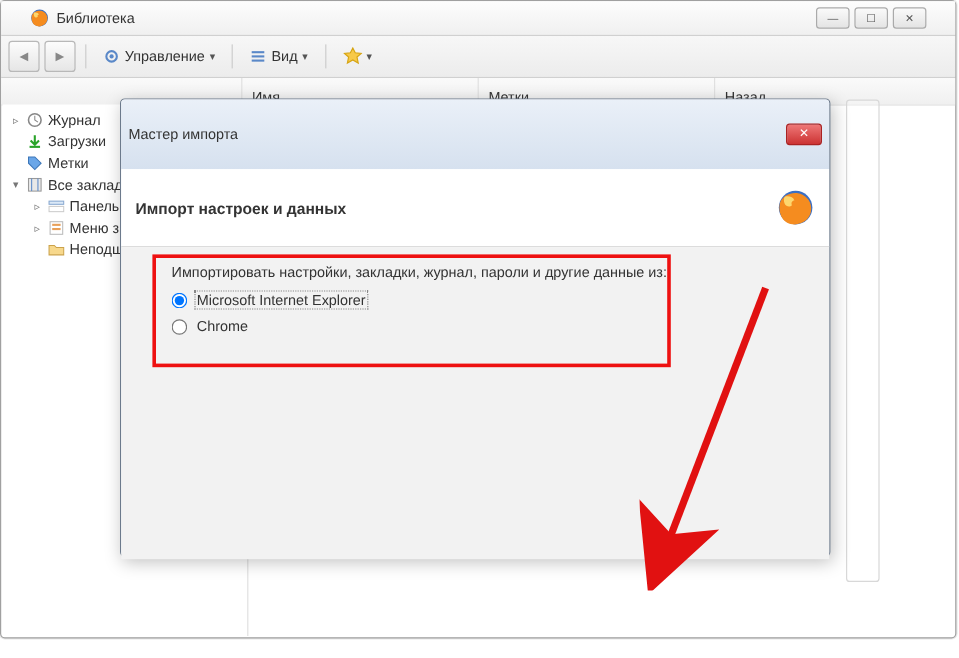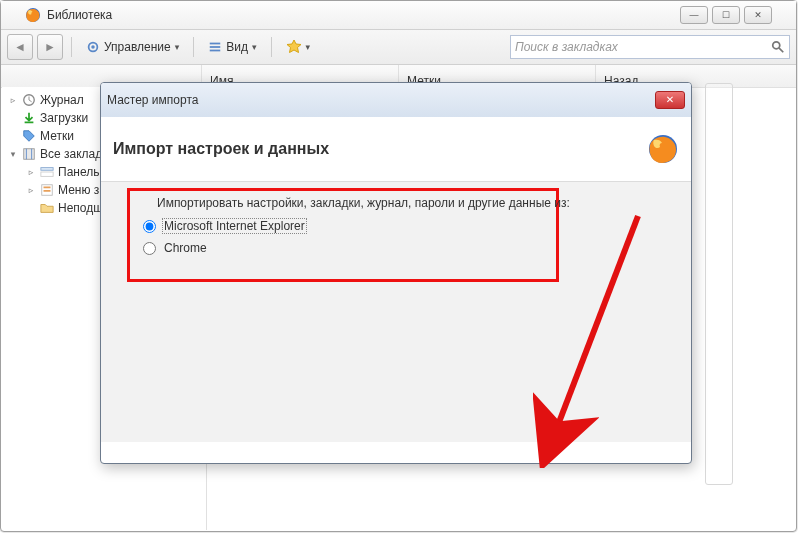--- a/index.html
+++ b/index.html
@@ -25,28 +25,28 @@
   .col{flex:0 0 180px;padding:9px 8px;border-left:1px solid #e0e0e0}
   .col:last-child{flex:1}
   .treepane{position:absolute;left:1px;top:86px;bottom:1px;width:200px;border-right:1px solid #e0e0e0;padding:4px 2px;background:#fff}
   .tnode{display:flex;align-items:center;gap:4px;height:18px;padding-left:4px}
   .tw{width:10px;display:flex;justify-content:center;color:#777;font-size:9px}
   .tnode .lbl{white-space:nowrap;overflow:hidden}
   .ind1{padding-left:22px}
   .shadowbox{position:absolute;left:704px;top:82px;width:26px;height:400px;border:1px solid #d8d8d8;border-radius:3px;background:rgba(255,255,255,.3)}
 
   .dialog{position:absolute;left:100px;top:82px;width:590px;height:380px;border:1px solid #6c7a8c;border-radius:4px;background:#fff;box-shadow:2px 4px 14px rgba(0,0,0,.25)}
-  .dlg-title{height:26px;line-height:26px;padding:4px 6px;display:flex;align-items:center;background:linear-gradient(#eaf0f8,#d6e1ef);border-top-left-radius:3px;border-top-right-radius:3px}
+  .dlg-title{height:26px;line-height:26px;padding:16px 6px;display:flex;align-items:center;background:linear-gradient(#eaf0f8,#d6e1ef);border-top-left-radius:3px;border-top-right-radius:3px}
   .dlg-title .closebtn{margin-left:auto;width:28px;height:16px;border-radius:3px;background:linear-gradient(#e77,#c33);color:#fff;display:flex;align-items:center;justify-content:center;font-size:10px;border:1px solid #a22}
   .dlg-head{height:48px;border-bottom:1px solid #dcdcdc;padding:8px 12px;display:flex;align-items:center;background:#fff}
-  .dlg-head b{font-size:16px}
+  .dlg-head b{font-size:13px}
   .dlg-head .ff{margin-left:auto}
   .dlg-body{position:relative;height:260px;background:#f2f2f2}
   .redbox{position:absolute;left:26px;top:6px;width:426px;height:88px;border:3px solid #e11}
-  .qtext{position:absolute;left:56px;top:14px;color:#333}
+  .qtext{position:absolute;left:42px;top:14px;color:#333}
   .radio{position:absolute;left:42px;display:flex;align-items:center;gap:6px}
   .r1{top:36px}
   .r2{top:58px}
   .rlabel{border:1px dotted transparent;padding:0 1px}
   .r1 .rlabel{border-color:#888}
   input[type=radio]{margin:0}
   .arrow{position:absolute;left:432px;top:26px;pointer-events:none}
   .dlg-btns{height:44px;border-top:1px solid #dcdcdc;display:flex;justify-content:flex-end;align-items:center;gap:8px;padding:0 14px;background:#f2f2f2}
   .btn{min-width:72px;height:22px;border:1px solid #adadad;border-radius:3px;background:linear-gradient(#fdfdfd,#e6e6e6);font:12px "Segoe UI";padding:0 10px}
   .btn.focus{border-color:#5b9dd9;box-shadow:0 0 0 1px #9ecaed}
@@ -88,27 +88,20 @@
           <rect x="2" y="3" width="12" height="2" fill="#5a88c8"></rect>
           <rect x="2" y="7" width="12" height="2" fill="#5a88c8"></rect>
           <rect x="2" y="11" width="12" height="2" fill="#5a88c8"></rect>
         </svg>
       <span>Вид</span>
     </div>
     <div class="tsep"></div>
     <div class="tbtn dd">
       <svg class="star" viewBox="0 0 16 16">
           <path d="M8 1l2 4 5 .5-3.5 3 1 5L8 11l-4.5 2.5 1-5L1 5.5 6 5z" fill="#f7c948" stroke="#d6a514"></path>
-        </svg>
-    </div>
-    <div class="searchbox">
-      <span>Поиск в закладках</span>
-      <svg width="14" height="14" viewBox="0 0 16 16">
-          <circle cx="6" cy="6" r="4" fill="none" stroke="#777" stroke-width="2"></circle>
-          <line x1="9" y1="9" x2="14" y2="14" stroke="#777" stroke-width="2"></line>
         </svg>
     </div>
   </div>
 
   <div class="cols">
     <div class="col0"></div>
     <div class="col">Имя</div>
     <div class="col">Метки</div>
     <div class="col">Назад</div>
   </div>

